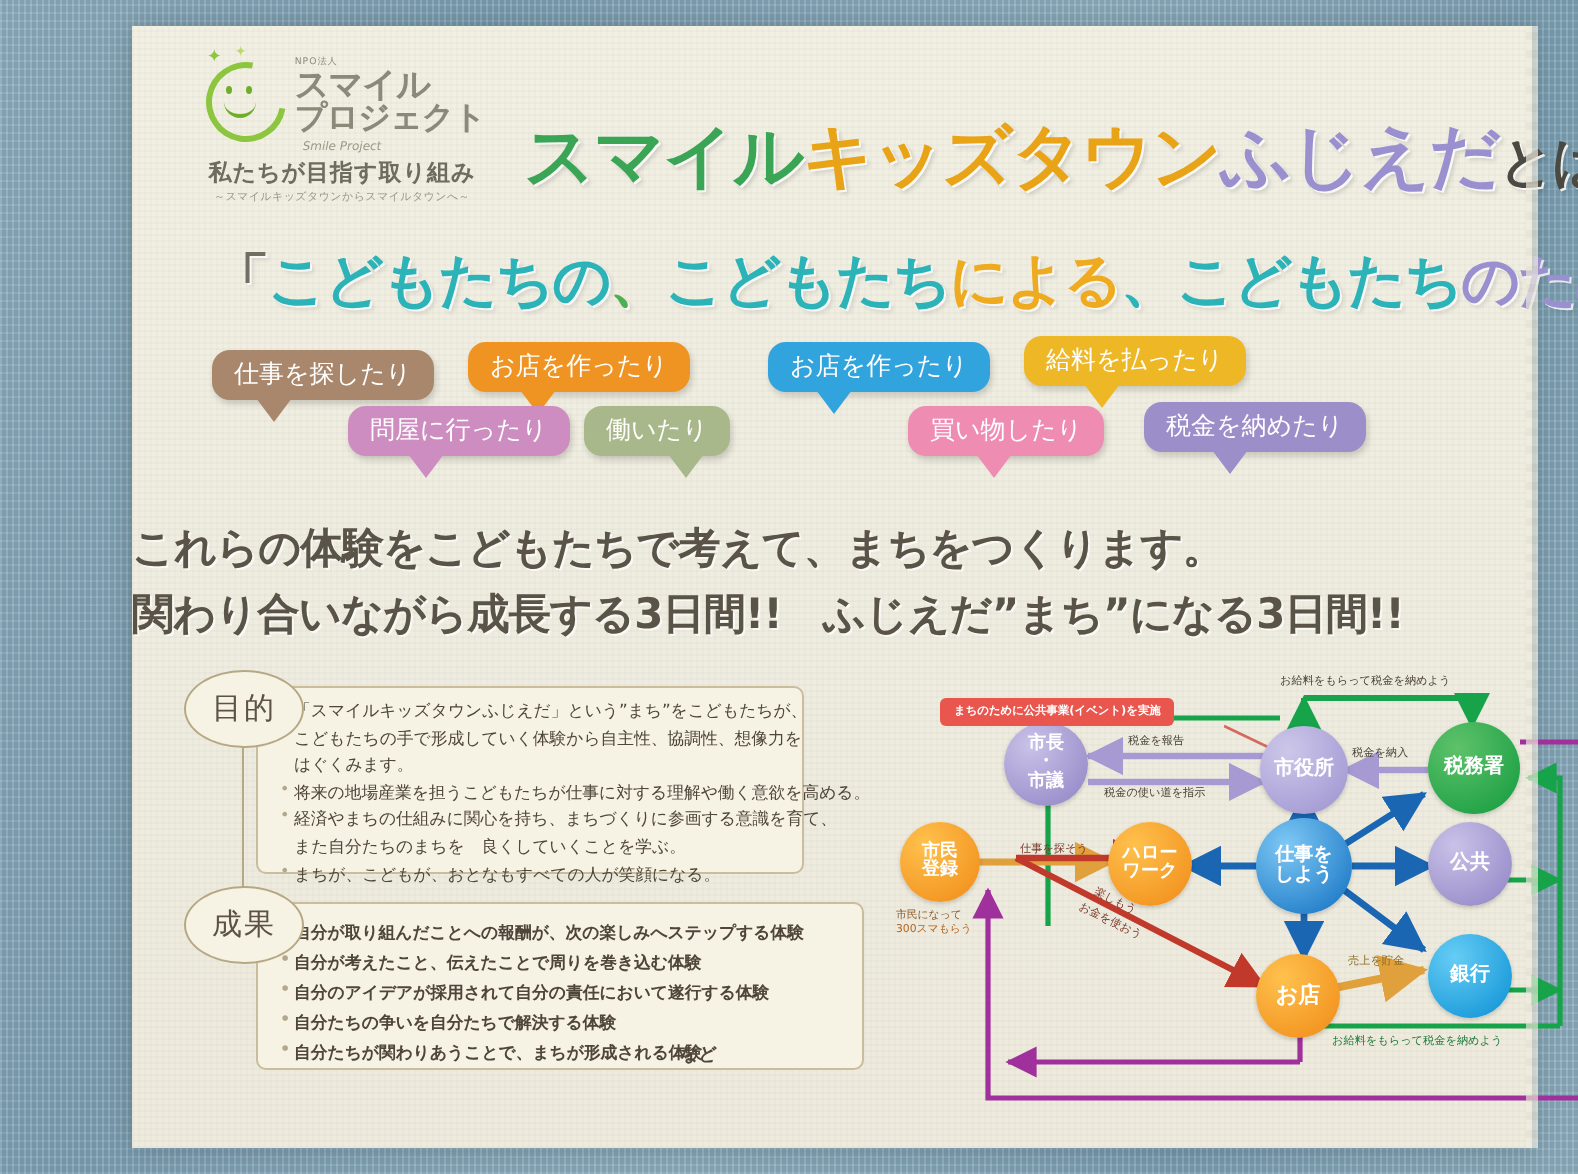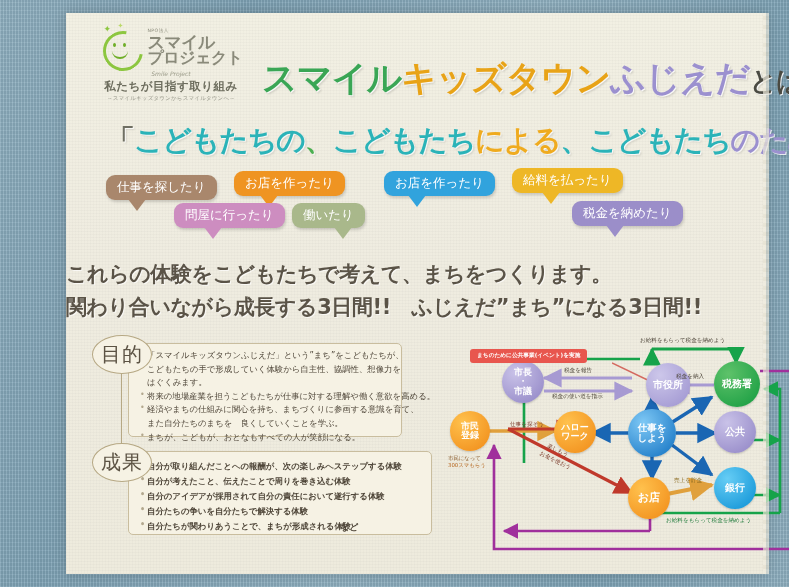--- a/index.html
+++ b/index.html
@@ -101,21 +101,21 @@
   .mid-text .l2{font-size:21px;letter-spacing:-.4px;margin-top:5px;}
 
   
   .panel{
     position:absolute;background:#f6f2e4;border:1px solid #c9bd9e;border-radius:5px;
   }
   .pill{
     position:absolute;width:58px;height:37px;border-radius:50%;
     background:#f6f2e4;border:1px solid #b6a884;
     display:flex;align-items:center;justify-content:center;
-    font-size:20px;color:#5c5344;letter-spacing:1px;z-index:4;
+    font-size:15px;color:#5c5344;letter-spacing:1px;z-index:4;
   }
   .pill-stem{position:absolute;width:1px;background:#b6a884;z-index:1;}
   .bullets{position:absolute;font-size:8.4px;color:#4f4639;line-height:1.62;}
   .bullets li{list-style:none;position:relative;padding-left:7px;white-space:nowrap;}
   .bullets li:before{content:"•";position:absolute;left:0;top:-1px;color:#b3a88e;font-size:8px;}
   .bullets ul{margin:0;padding:0;}
   .nado{position:absolute;font-size:9px;font-weight:bold;color:#4f4639;}
 
   
   #diagram{position:absolute;left:398px;top:322px;width:360px;height:232px;}
@@ -193,20 +193,24 @@
   </div>
 
   <div class="bubble" id="b1" style="left:108px;top:190px;background:#cd8dc0;" data-name="bubble-go-wholesaler">
     <span>問屋に行ったり</span>
     <i class="tail" style="left:30px;bottom:-11px;border-top:12px solid #cd8dc0;"></i>
   </div>
   <div class="bubble" id="b3" style="left:226px;top:190px;background:#a9b88b;" data-name="bubble-work">
     <span>働いたり</span>
     <i class="tail" style="left:42px;bottom:-11px;border-top:12px solid #a9b88b;"></i>
   </div>
+  <div class="bubble" id="b5" style="left:388px;top:190px;background:#ef8cb2;" data-name="bubble-shopping">
+    <span>買い物したり</span>
+    <i class="tail" style="left:34px;bottom:-11px;border-top:12px solid #ef8cb2;"></i>
+  </div>
   <div class="bubble" id="b7" style="left:506px;top:188px;background:#9b8ec9;" data-name="bubble-pay-tax">
     <span>税金を納めたり</span>
     <i class="tail" style="left:34px;bottom:-11px;border-top:12px solid #9b8ec9;"></i>
   </div>
 
   <div class="mid-text" data-name="intro-text" style="left:0;width:700px;top:247px;">
     <div class="l1" data-name="intro-line-1">これらの体験をこどもたちで考えて、まちをつくります。</div>
     <div class="l2" data-name="intro-line-2">関わり合いながら成長する3日間!!　ふじえだ”まち”になる3日間!!</div>
   </div>
 
@@ -301,21 +305,21 @@
 
       <path d="M332,58 L332,214 L30,214 L30,110" stroke="#a0309c" stroke-width="2.6" fill="none" marker-end="url(#ah-magenta)"></path>
       <path d="M296,36 L332,36 L332,58" stroke="#a0309c" stroke-width="2.6" fill="none"></path>
       <path d="M186,196 L40,196" stroke="#a0309c" stroke-width="2.6" fill="none" marker-end="url(#ah-magenta)"></path>
       <path d="M186,172 L186,196" stroke="#a0309c" stroke-width="2.6" fill="none"></path>
     </svg>
 
     <div class="node n-purple" style="left:38px;top:26px;width:42px;height:42px;font-size:9px;" data-name="node-mayor-council">
       <span data-name="node-label">市長<br>・<br>市議</span>
     </div>
-    <div class="node n-lav" style="left:166px;top:28px;width:44px;height:44px;font-size:10px;margin-left:16px;" data-name="node-city-hall">
+    <div class="node n-lav" style="left:166px;top:28px;width:44px;height:44px;font-size:10px;" data-name="node-city-hall">
       <span data-name="node-label">市役所</span>
     </div>
     <div class="node n-green" style="left:250px;top:26px;width:46px;height:46px;font-size:10px;" data-name="node-tax-office">
       <span data-name="node-label">税務署</span>
     </div>
     <div class="node n-orange" style="left:-14px;top:76px;width:40px;height:40px;font-size:9px;" data-name="node-citizen-registration">
       <span data-name="node-label">市民<br>登録</span>
     </div>
     <div class="node n-orange" style="left:90px;top:76px;width:42px;height:42px;font-size:9px;" data-name="node-hello-work">
       <span data-name="node-label">ハロー<br>ワーク</span>

